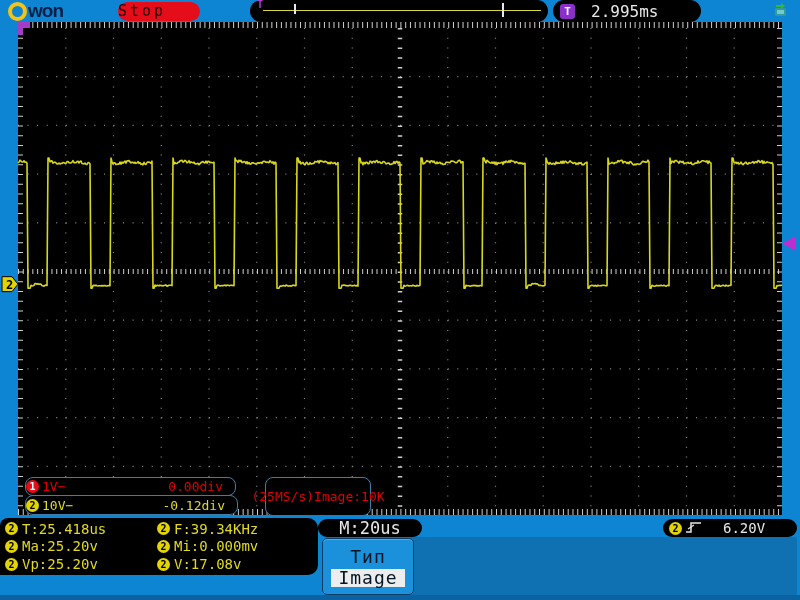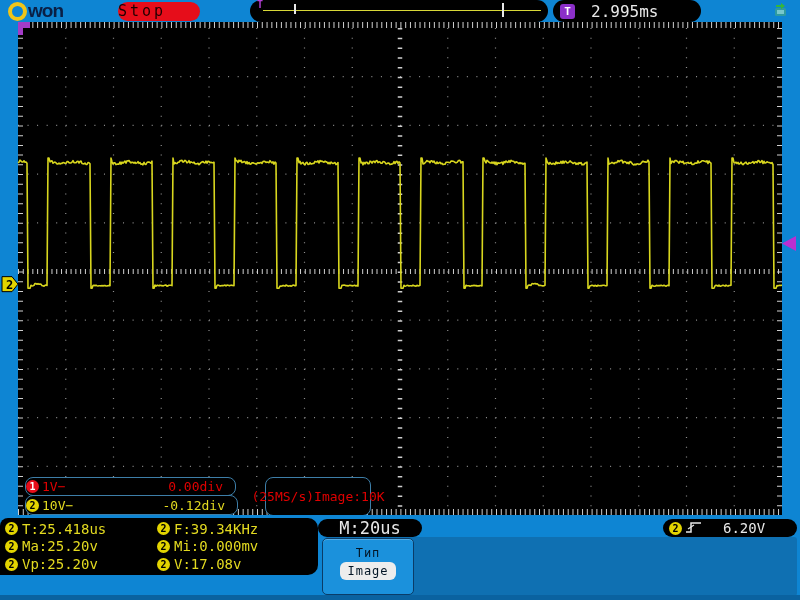--- a/index.html
+++ b/index.html
@@ -51,25 +51,25 @@
               border-radius:8px 10px 10px 0;display:grid;grid-template-columns:152px 1fr;
               grid-template-rows:1fr 1fr 1fr;padding:2px 0 2px 5px;box-sizing:border-box;}
   .meas-item{display:flex;align-items:center;color:#e3da20;font-size:14px;gap:4px;}
   .tb-pill{position:absolute;left:318px;top:4px;width:104px;height:18px;background:#000;border-radius:9px;
            color:#e8e8e8;font-size:17px;text-align:center;line-height:18px;}
   .trig-pill{position:absolute;left:663px;top:4px;width:134px;height:18px;background:#000;border-radius:9px;
              display:flex;align-items:center;color:#e8e8e8;font-size:14px;}
   .trig-pill .ch-badge{margin-left:6px;}
   .edge-ic{margin-left:3px;}
   .btn{position:absolute;background:#1b91dc;border:1px solid #0a3c68;border-radius:5px;
-       box-shadow:inset 0 1px 0 rgba(255,255,255,.25);color:#031626;font-size:12px;
+       box-shadow:inset 0 1px 0 rgba(255,255,255,.25);color:#031626;font-size:18px;
        display:flex;flex-direction:column;align-items:center;}
   .type-btn{left:322px;top:23px;width:90px;height:55px;}
   .type-label{margin-top:7px;letter-spacing:1px;}
-  .type-value{margin-top:2px;background:#ededed;padding:0 7px;line-height:18px;letter-spacing:1px;border-radius:6px;}
+  .type-value{margin-top:2px;background:#ededed;padding:0 7px;line-height:18px;letter-spacing:1px;}
   .save-btn{left:597px;top:25px;width:93px;height:54px;justify-content:center;}
   .save-label{letter-spacing:2px;}
 </style>
 </head>
 <body>
 
 <div id="scope"><svg width="800" height="515" viewBox="0 0 800 515">
       <rect x="18" y="22" width="764" height="493" fill="#000000"></rect>
       <g>
         <line x1="65.75" y1="28" x2="65.75" y2="515" stroke="#8f8f8f" stroke-width="1.2" stroke-dasharray="1 8.74"></line>

